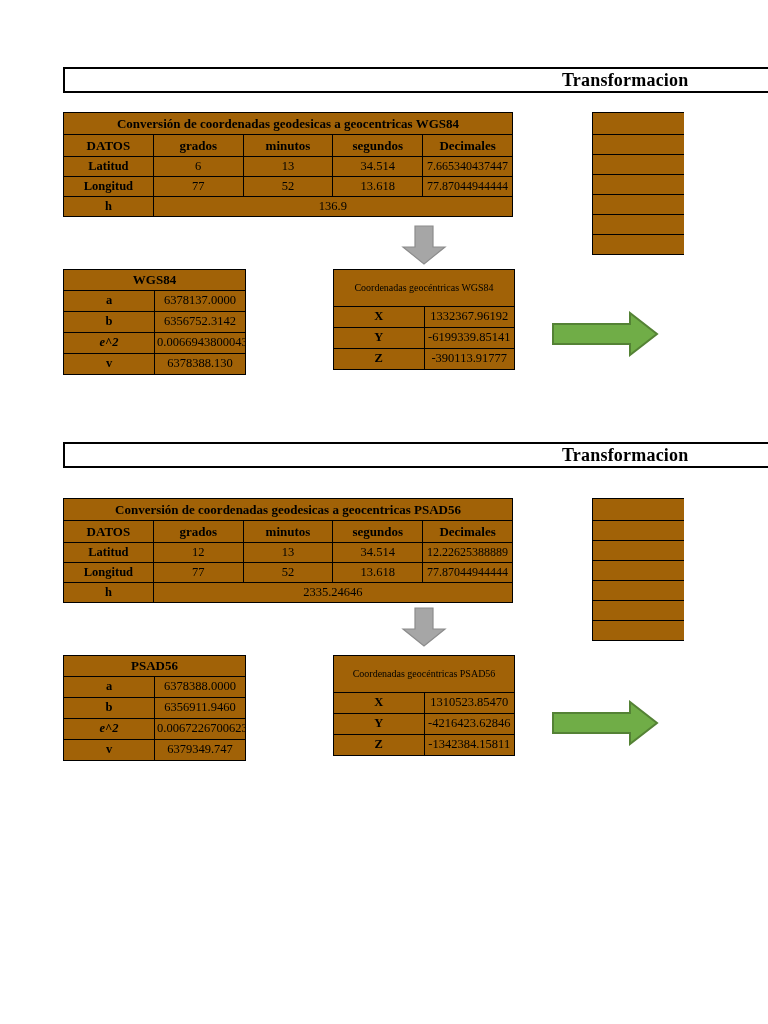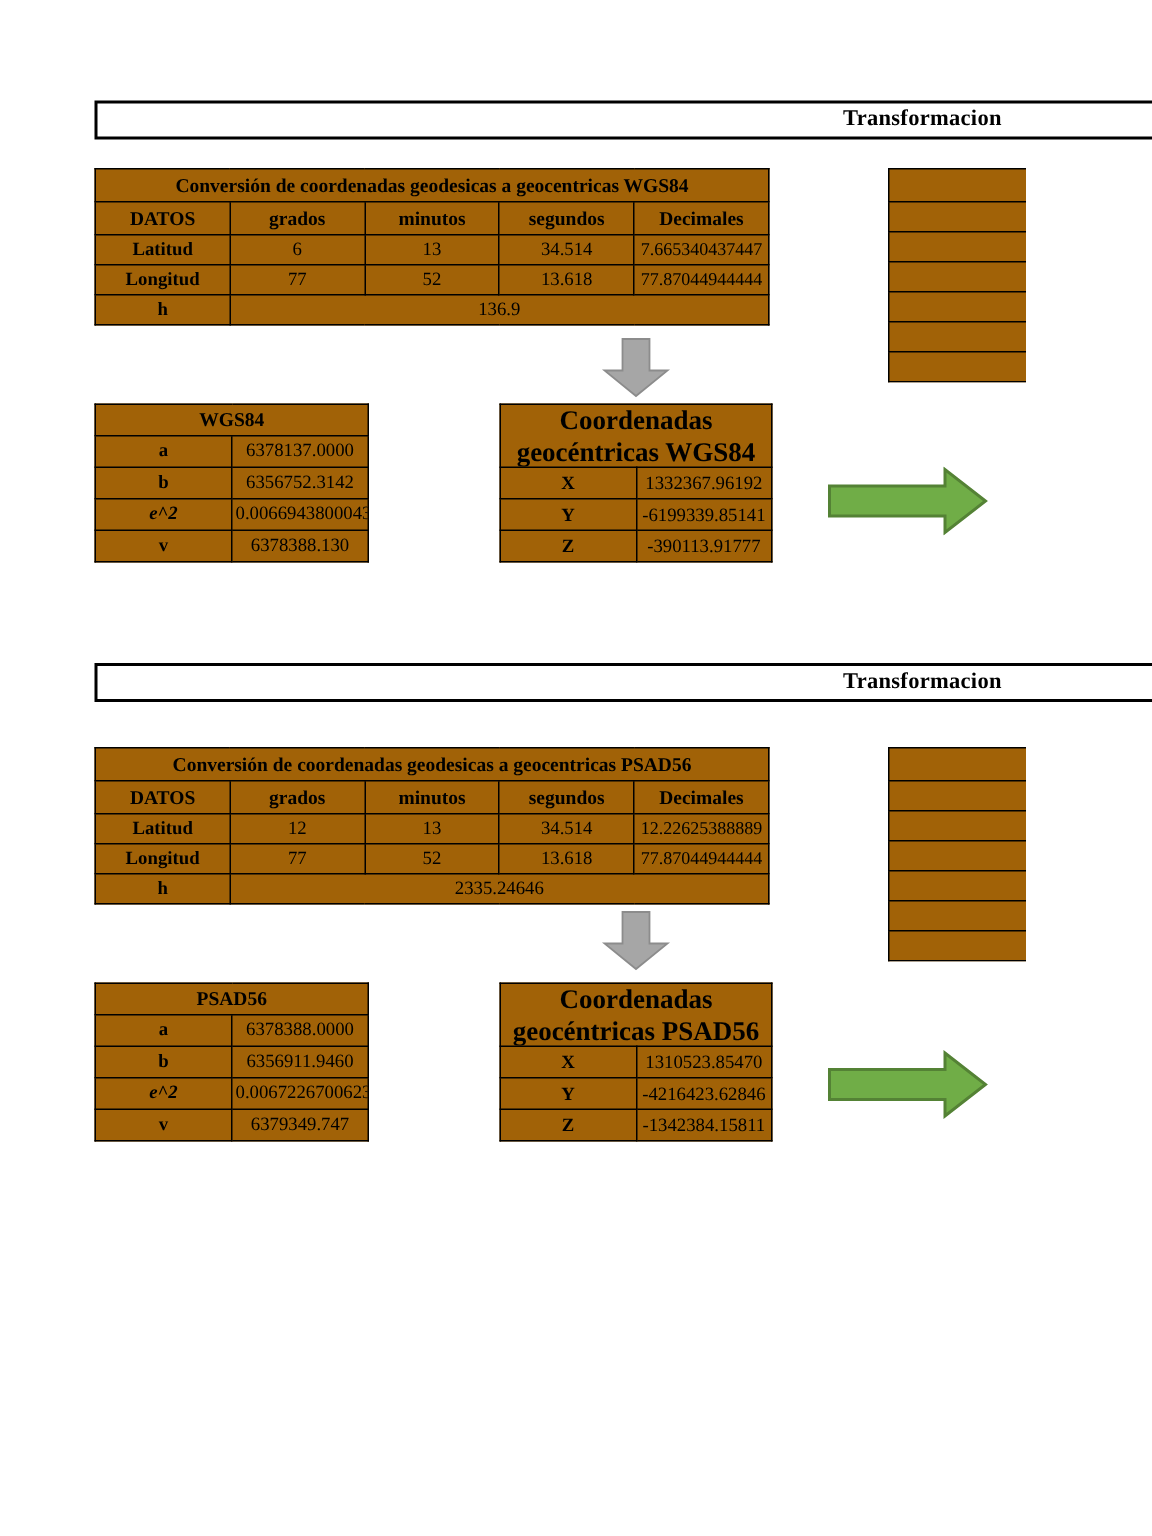--- a/index.html
+++ b/index.html
@@ -27,21 +27,21 @@
     box-sizing: border-box;
     overflow: hidden;
     white-space: nowrap;
   }
   .title-bar .title-text {
     position: absolute;
     left: 497px;
     top: 50%;
     transform: translateY(-50%);
     font-weight: bold;
-    font-size: 15px;
+    font-size: 18px;
     letter-spacing: 0.2px;
   }
 
   
   table.xl {
     border-collapse: collapse;
     background: #a16207;
     table-layout: fixed;
   }
   table.xl td {
@@ -84,22 +84,22 @@
   .ellip-table { position: absolute; width: 183px; }
   .ellip-table td { height: 20px; }
   .ellip-table td.hdr { font-weight: bold; font-size: 13px; height: 20px; }
   .ellip-table td.lbl { font-weight: bold; width: 78px; }
   .ellip-table td.num { font-weight: normal; font-size: 12.5px; }
 
   
   .geo-table { position: absolute; width: 182px; }
   .geo-table td { height: 20px; }
   .geo-table td.hdr {
-    font-weight: bold;
-    font-size: 18px;
+    font-weight: normal;
+    font-size: 10px;
     height: 36px;
     line-height: 1.15;
     white-space: normal;
   }
   .geo-table td.lbl { font-weight: bold; width: 62px; }
   .geo-table td.num { font-weight: normal; font-size: 12.5px; }
 
   
   .arrow-down {
     position: absolute;

